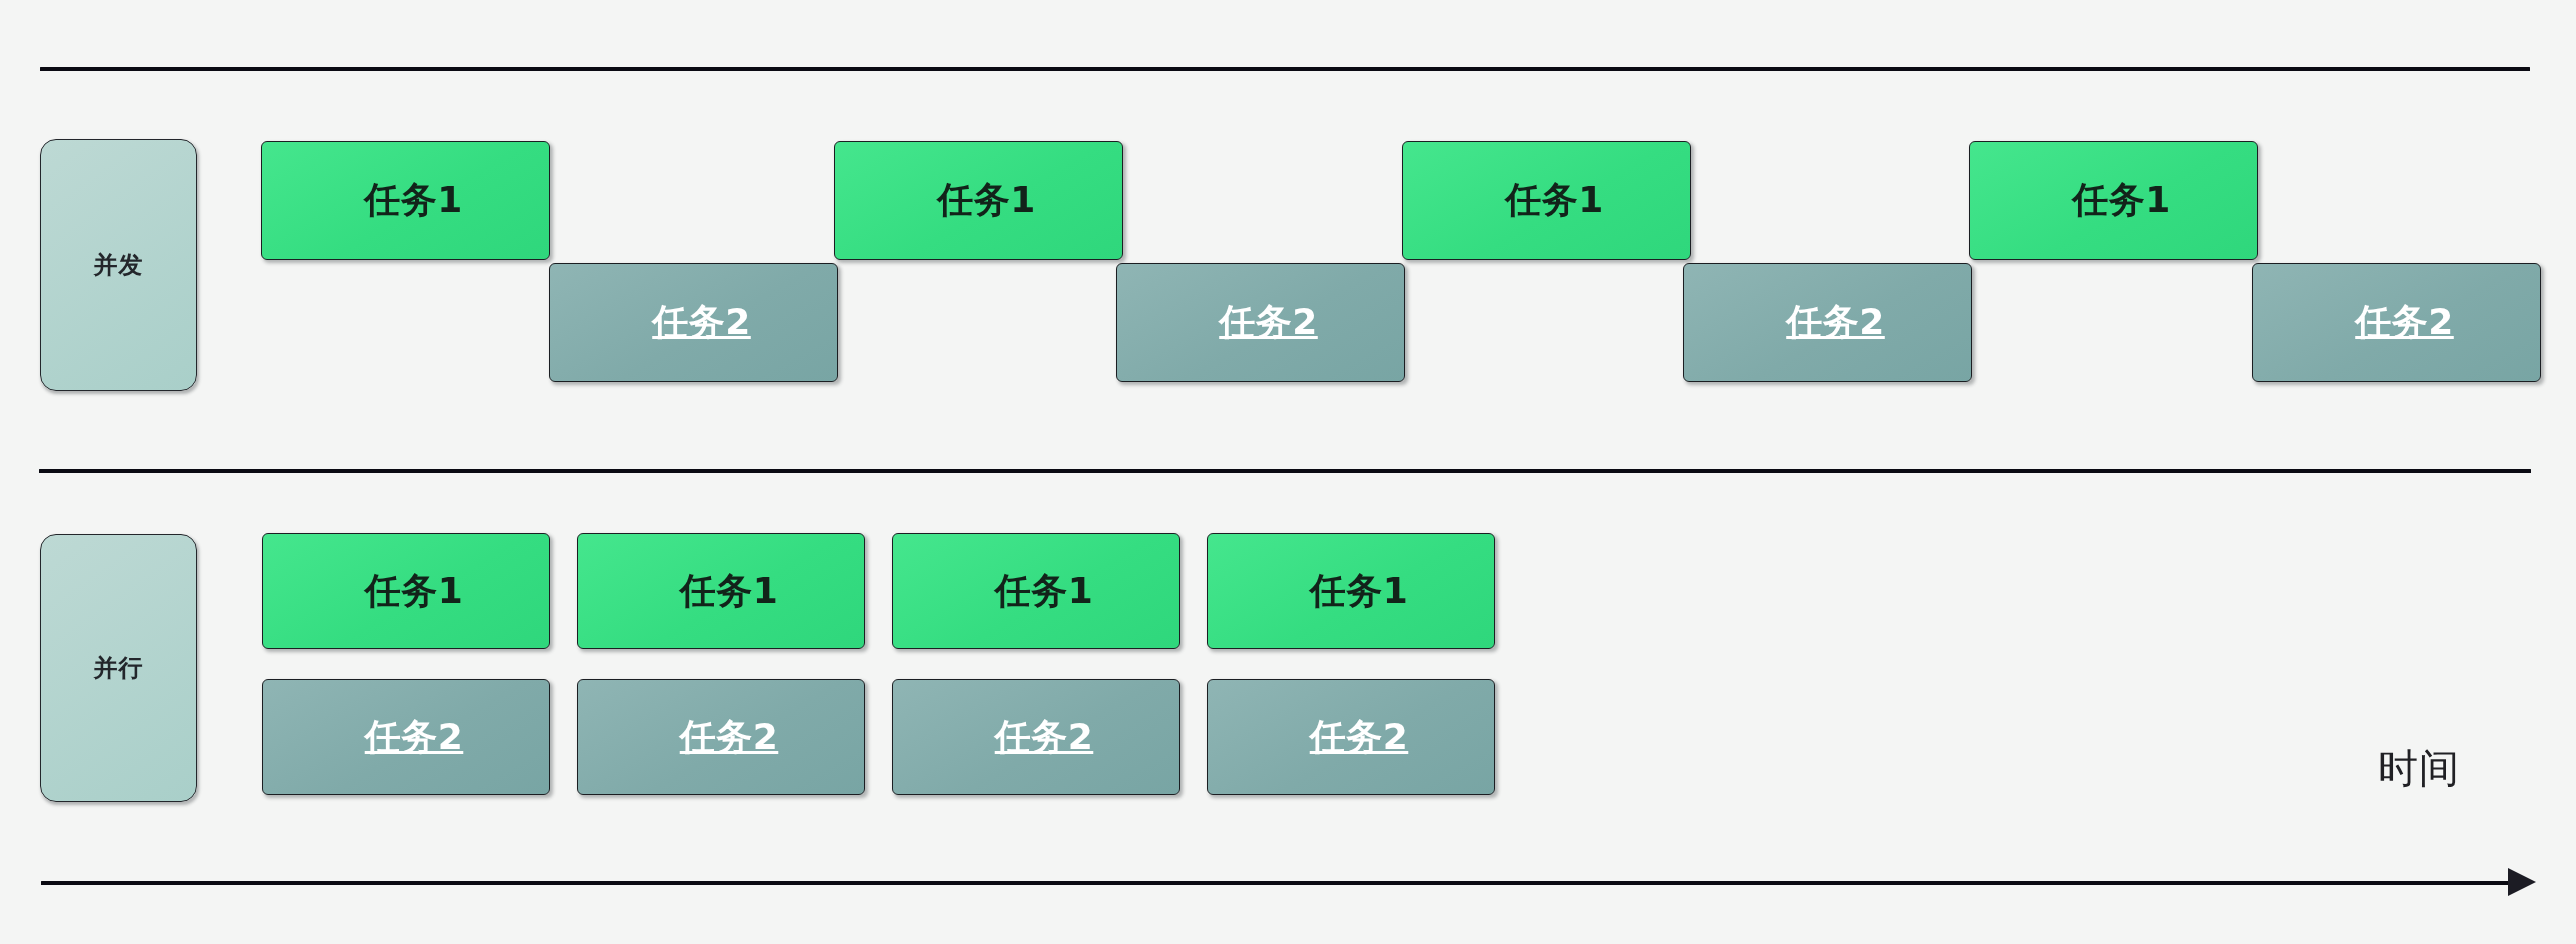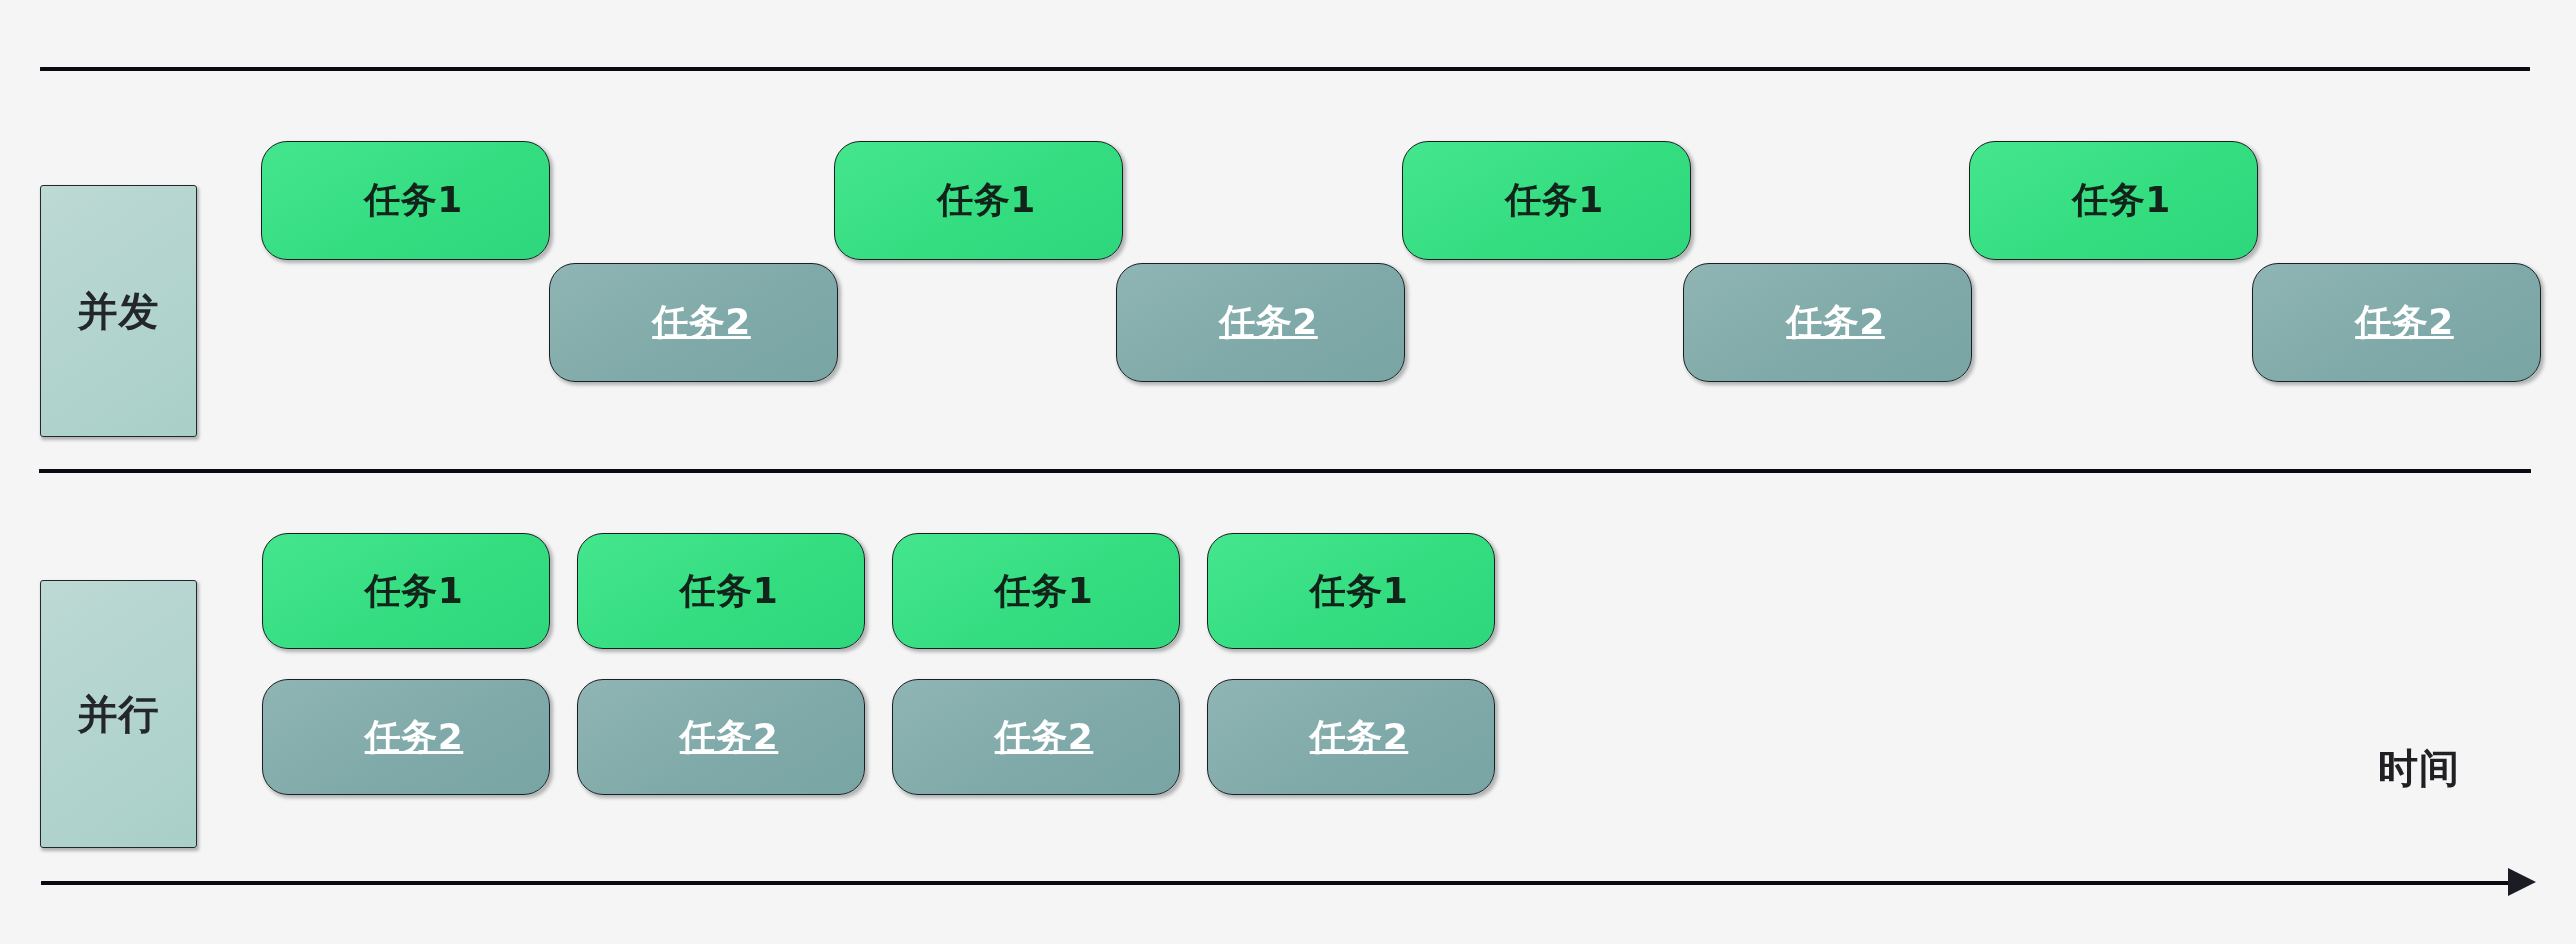--- a/index.html
+++ b/index.html
@@ -51,39 +51,38 @@
     border-top: 14.5px solid transparent;
     border-bottom: 14.5px solid transparent;
     border-left: 28px solid #1c1c24;
   }
 
   
   .lane-label {
     position: absolute;
     background: linear-gradient(145deg, #bdd9d4 0%, #a9cfc9 100%);
     border: 1.6px solid #23262b;
-    border-radius: 3px;
+    border-radius: 16px;
     box-shadow: 1.6px 2.2px 3.2px rgba(20,25,30,0.30);
     display: flex;
     align-items: center;
     justify-content: center;
     color: #23262b;
     font-weight: 700;
-    font-size: 40px;
+    font-size: 24px;
     letter-spacing: 1.1px;
-    margin-top: 46px;
   }
   .lane-label.concurrent { left: 40px;  top: 139px; width: 155px; height: 250px; }
   .lane-label.parallel   { left: 40px;  top: 534px; width: 155px; height: 266px; }
 
   
   .task {
     position: absolute;
     border: 1.6px solid #1b1e22;
-    border-radius: 26px;
+    border-radius: 6px;
     display: flex;
     align-items: center;
     justify-content: center;
     font-weight: 700;
     font-size: 36px;
     letter-spacing: 0.5px;
     box-shadow: 2.2px 2.7px 3.8px rgba(20,25,30,0.30);
     box-sizing: border-box;
     padding-left: 16px;
   }
@@ -96,21 +95,21 @@
     color: #ffffff;
     text-decoration: underline;
   }
 
   
   .axis-caption {
     position: absolute;
     left: 2378px;
     top: 741px;
     font-size: 40px;
-    font-weight: 700;
+    font-weight: 400;
     color: #202024;
     letter-spacing: 1.1px;
   }
 </style>
 </head>
 <body>
 
 <div id="stage">
 
   <div class="rule rule-top"></div>

